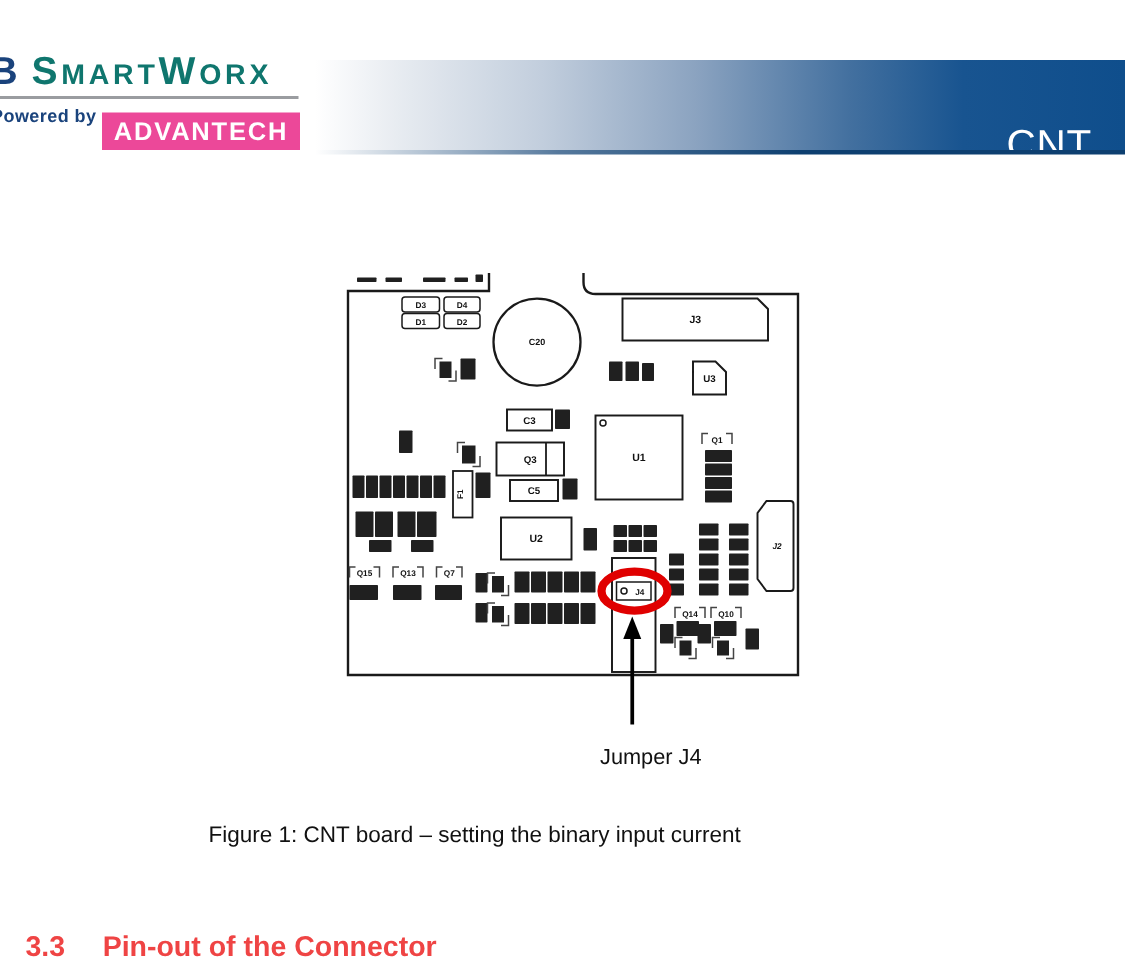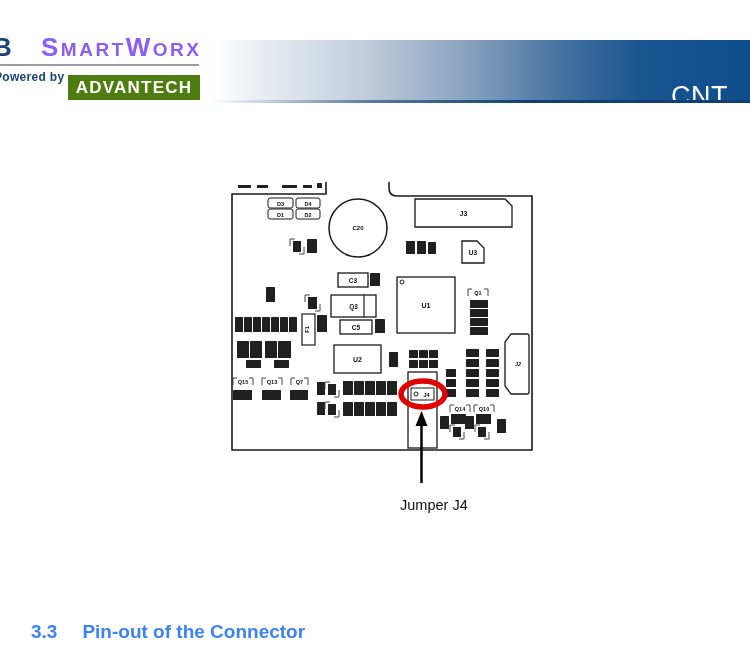--- a/index.html
+++ b/index.html
@@ -1,42 +1,42 @@
 <!DOCTYPE html>
 <html><head>
 <meta charset="utf-8">
 <style>
   html,body{margin:0;padding:0;background:#fff;}
   .page{position:relative;width:750px;height:650px;background:#ffffff;overflow:hidden;
         font-family:"Liberation Sans",sans-serif;}
   
   .logo-b{position:absolute;left:-7px;top:34px;font-size:26px;font-weight:bold;
           color:#1a437c;line-height:1;}
-  .logo-sw{position:absolute;left:21px;top:34px;color:#8b5cf6;font-weight:bold;
-           letter-spacing:2.5px;line-height:1;white-space:nowrap;margin-left:20px;}
+  .logo-sw{position:absolute;left:21px;top:34px;color:#0f766e;font-weight:bold;
+           letter-spacing:2.5px;line-height:1;white-space:nowrap;}
   .logo-sw .big{font-size:26px;}
   .logo-sw .small{font-size:19px;}
   .logo-rule{position:absolute;left:0;top:64px;width:199px;height:2px;background:#9a9ca0;}
   .powered{position:absolute;left:-6px;top:70px;font-size:12px;font-weight:bold;
            color:#1a437c;letter-spacing:.3px;white-space:nowrap;}
-  .adv-box{position:absolute;left:68px;top:75px;width:132px;height:25px;background:#4d7c0f;
+  .adv-box{position:absolute;left:68px;top:75px;width:132px;height:25px;background:#ec4899;
            color:#fff;font-weight:bold;font-size:17px;letter-spacing:1.2px;text-align:center;
            line-height:25px;}
   .titlebar{position:absolute;left:210px;top:40px;width:540px;height:60px;
      background:linear-gradient(90deg,#ffffff 0%,#e8ecf1 10%,#c2cedd 28%,#8ba3c0 47%,
                 #43709f 66%,#185490 80%,#0f4e8c 100%);}
   .titlebar:after{content:"";position:absolute;left:0;bottom:-3px;width:100%;height:3px;
      background:linear-gradient(90deg,rgba(14,64,115,0) 0%,rgba(14,64,115,.7) 30%,#0d3f70 60%);}
   .product{position:absolute;right:22px;top:13px;color:#ffffff;font-size:27px;
            letter-spacing:.5px;line-height:1.2;margin-top:27px;}
   
   #board{position:absolute;left:0;top:0;}
   .jumper-label{position:absolute;left:400px;top:497px;font-size:14.5px;color:#111;}
   .caption{position:absolute;left:139px;top:548px;font-size:15px;color:#111;}
-  .heading{position:absolute;left:31px;top:621px;font-size:19px;font-weight:bold;color:#3b82f6;
+  .heading{position:absolute;left:17px;top:621px;font-size:19px;font-weight:bold;color:#ef4444;
            white-space:nowrap;}
   .heading .title{margin-left:25px;}
 </style>
 </head>
 <body>
 
 <div class="page">
 
   <div>
     <span class="logo-b">B</span>
@@ -189,17 +189,18 @@
       <rect x="476" y="414" width="15" height="10" fill="#202020" rx="0.5"></rect>
       <rect x="478" y="427" width="8" height="10" fill="#202020"></rect>
       <path d="M475,432 L475,425 L480,425" fill="none" stroke="#444" stroke-width="1"></path>
       <path d="M489,432 L489,439 L484,439" fill="none" stroke="#444" stroke-width="1"></path>
       <rect x="497" y="419" width="9" height="14" fill="#202020" rx="0.5"></rect>
       <ellipse cx="423" cy="394" rx="22" ry="13" fill="none" stroke="#e00000" stroke-width="5.5"></ellipse>
       <line x1="421.5" y1="483" x2="421.5" y2="424" stroke="#000" stroke-width="2.5"></line>
       <polygon points="421.5,411 415.5,426 427.5,426" fill="#000"></polygon>
     </svg>
   <div class="jumper-label">Jumper J4</div>
+  <div class="caption">Figure 1: CNT board – setting the binary input current</div>
 
   <div class="heading">
     <span class="num">3.3</span><span class="title">Pin-out of the Connector</span>
   </div>
 </div>
 
 </body></html>

